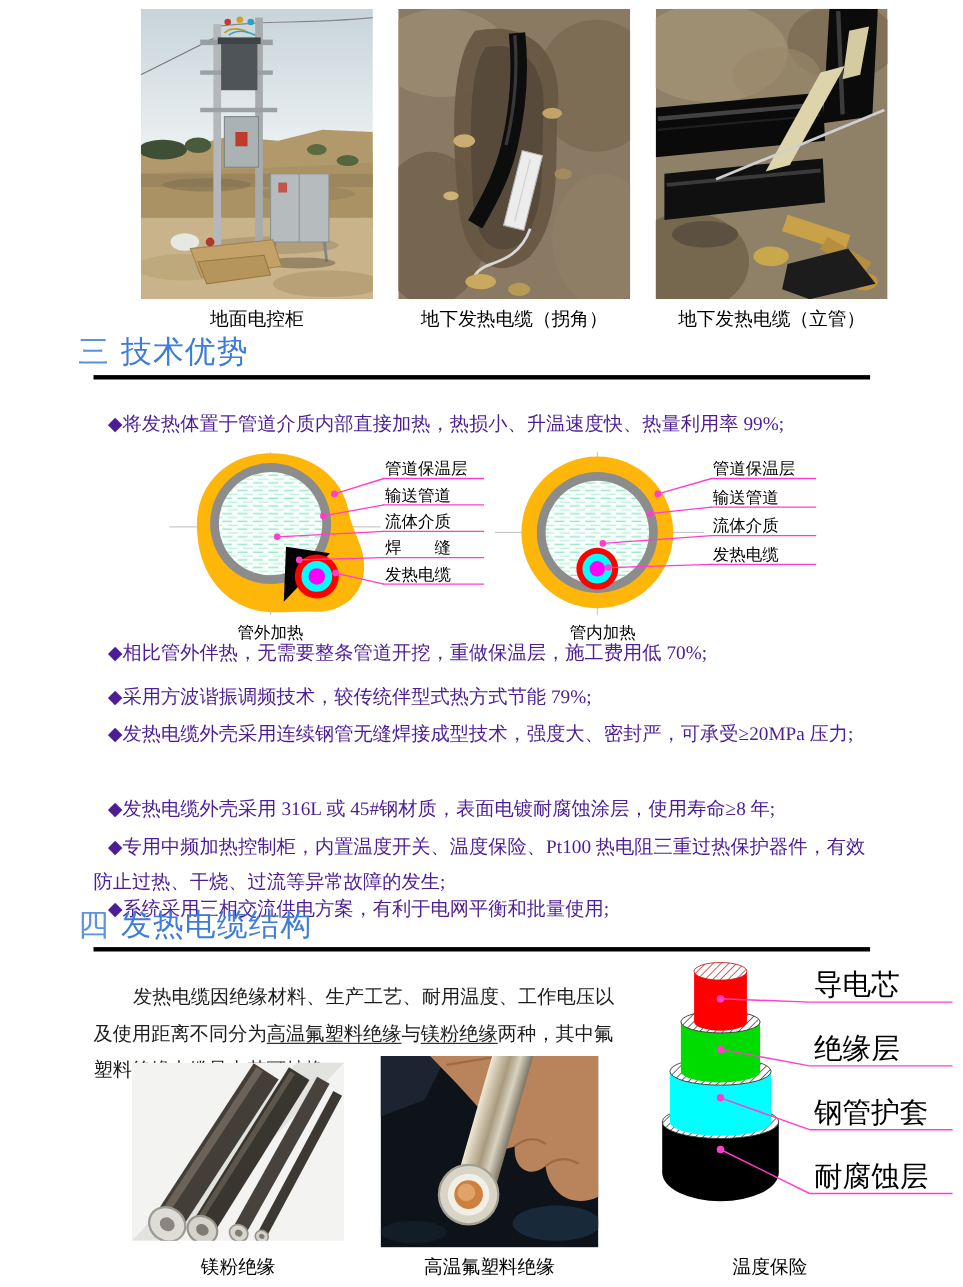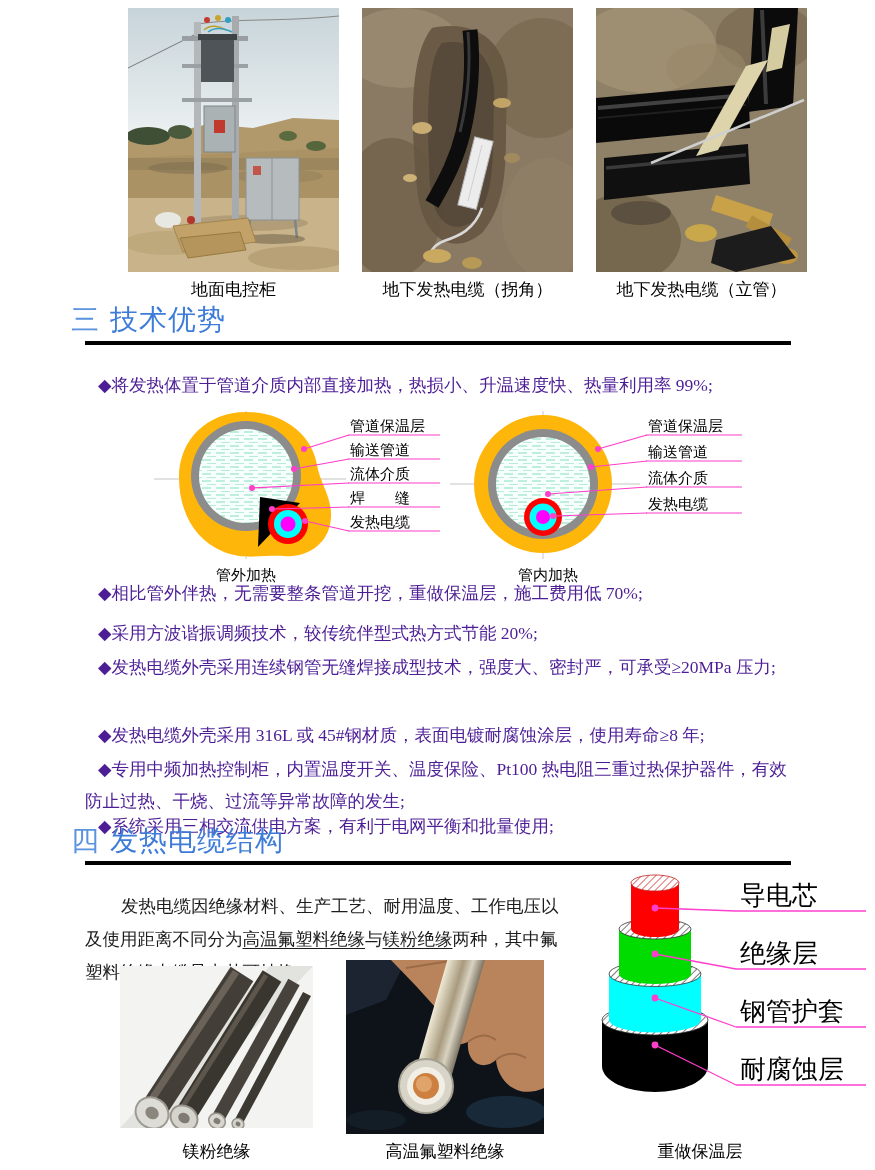--- a/index.html
+++ b/index.html
@@ -269,21 +269,21 @@
           <text x="200" y="48">输送管道</text>
           <text x="200" y="74">流体介质</text>
           <text x="200" y="100">发热电缆</text>
         </g>
       </svg>
       <figcaption class="dcap">管内加热</figcaption>
     </figure>
   </div>
 
   <p class="bullet" style="top:566px;margin-top:12px;">◆相比管外伴热，无需要整条管道开挖，重做保温层，施工费用低 70%;</p>
-  <p class="bullet" style="top:600px;">◆采用方波谐振调频技术，较传统伴型式热方式节能 20%;</p>
+  <p class="bullet" style="top:600px;">◆采用方波谐振调频技术，较传统伴型式热方式节能 79%;</p>
   <p class="bullet" style="top:634px;">◆发热电缆外壳采用连续钢管无缝焊接成型技术，强度大、密封严，可承受≥20MPa 压力;</p>
   <p class="bullet" style="top:702px;">◆发热电缆外壳采用 316L 或 45#钢材质，表面电镀耐腐蚀涂层，使用寿命≥8 年;</p>
   <p class="bullet" style="top:735px;line-height:32px;">◆专用中频加热控制柜，内置温度开关、温度保险、Pt100 热电阻三重过热保护器件，有效防止过热、干烧、过流等异常故障的发生;</p>
   <p class="bullet" style="top:793px;">◆系统采用三相交流供电方案，有利于电网平衡和批量使用;</p>
 
   <h2 class="sec-h" style="top:822px;">
     <span class="sec-num">四</span><span>发热电缆结构</span>
   </h2>
   <div class="hrule" style="top:861px;"></div>
 
@@ -401,16 +401,16 @@
         <circle cx="78" cy="124" r="8" fill="#e0a36a"></circle>
 
         <ellipse cx="160" cy="152" rx="40" ry="16" fill="#24405c" opacity="0.5"></ellipse>
         <ellipse cx="30" cy="160" rx="30" ry="10" fill="#15202b" opacity="0.8"></ellipse>
       </svg>
 
     </figure>
 
     <div class="bcap bcap1">镁粉绝缘</div>
     <div class="bcap bcap2">高温氟塑料绝缘</div>
-    <div class="bcap bcap3">重做保温层</div>
+    <div class="bcap bcap3">温度保险</div>
   </div>
 
 </div>
 
 </body></html>

